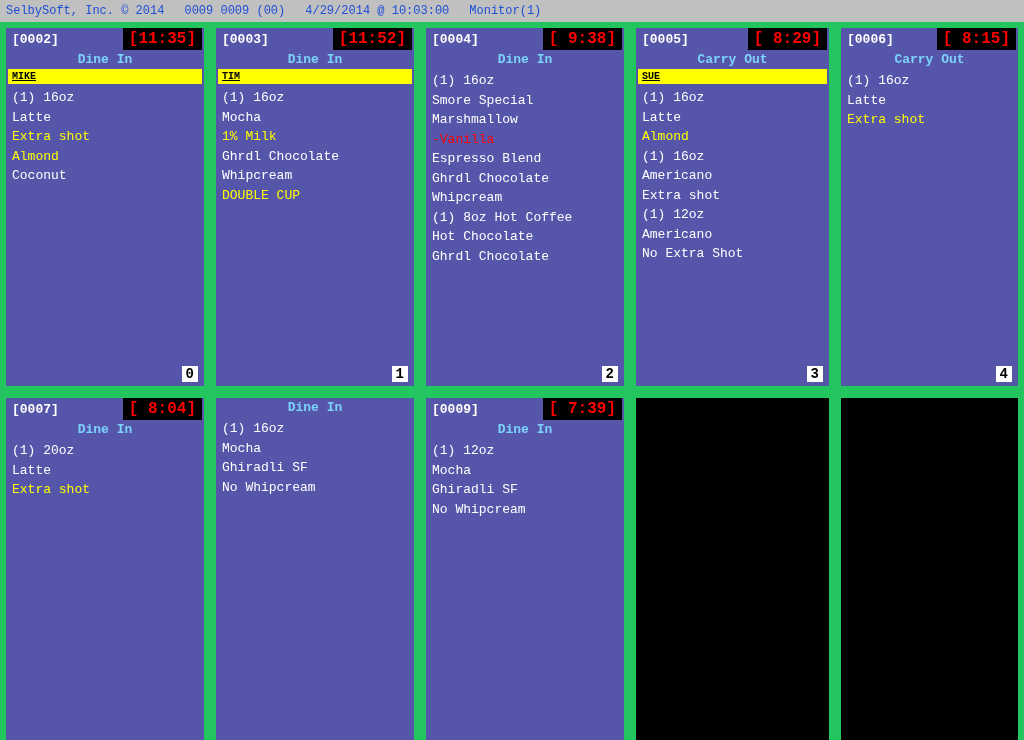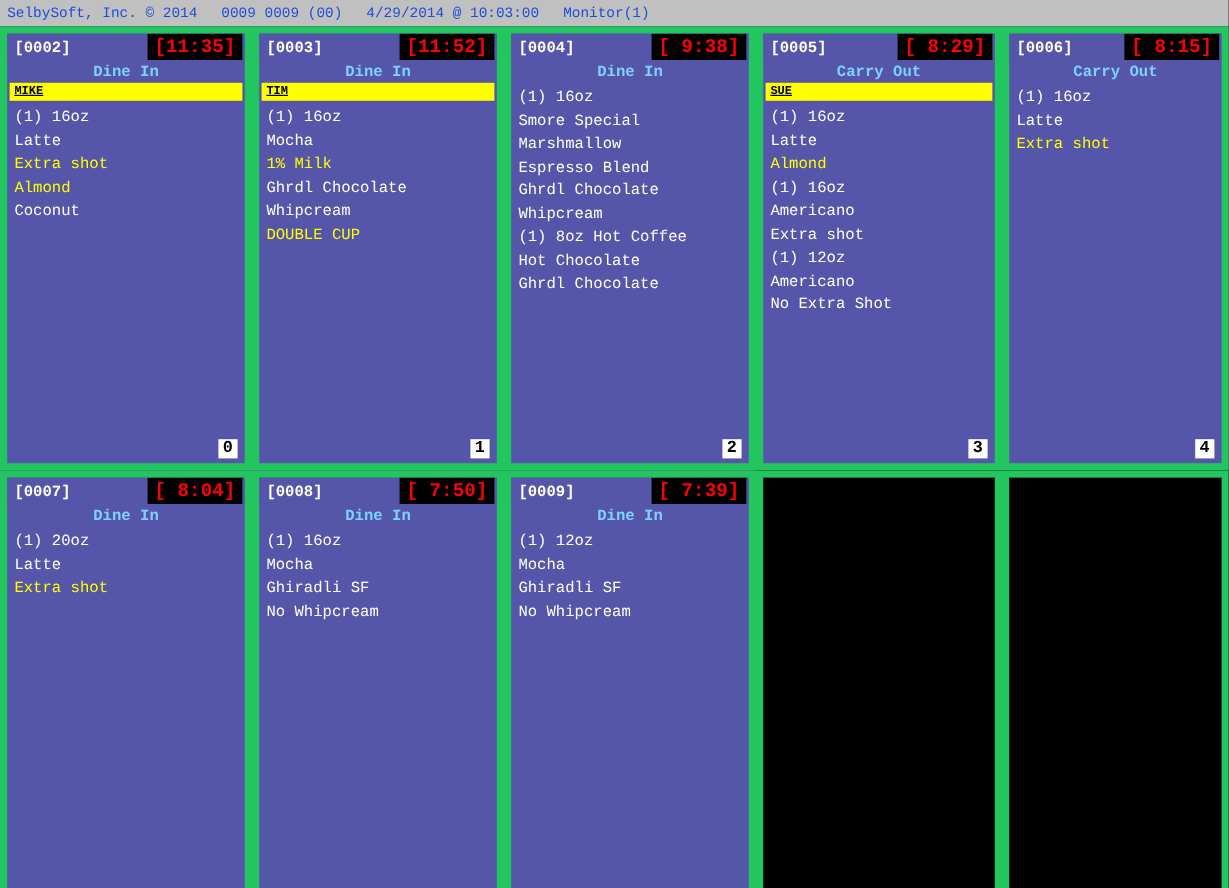--- a/index.html
+++ b/index.html
@@ -167,20 +167,21 @@
     <div class="order-cell">
       <div class="cell-header">
         <span class="cell-id">[0004]</span>
         <span class="cell-timer">[ 9:38]</span>
       </div>
       <div class="cell-type">Dine In</div>
       <div class="order-body">
         <div class="order-line">(1) 16oz</div>
         <div class="order-line">Smore Special</div>
         <div class="order-line">Marshmallow</div>
+        <div class="order-line red">-Vanilla</div>
         <div class="order-line">Espresso Blend</div>
         <div class="order-line">Ghrdl Chocolate</div>
         <div class="order-line">Whipcream</div>
         <div class="order-line">(1) 8oz Hot Coffee</div>
         <div class="order-line">Hot Chocolate</div>
         <div class="order-line">Ghrdl Chocolate</div>
       </div>
       <div class="cell-number">2</div>
     </div>
     <div class="order-cell">
@@ -222,24 +223,20 @@
         <span class="cell-timer">[ 8:04]</span>
       </div>
       <div class="cell-type">Dine In</div>
       <div class="order-body">
         <div class="order-line">(1) 20oz</div>
         <div class="order-line">Latte</div>
         <div class="order-line yellow">Extra shot</div>
       </div>
     </div>
     <div class="order-cell">
-      <div class="cell-header">
-        <span class="cell-id">[0008]</span>
-        <span class="cell-timer">[ 7:50]</span>
-      </div>
       <div class="cell-type">Dine In</div>
       <div class="order-body">
         <div class="order-line">(1) 16oz</div>
         <div class="order-line">Mocha</div>
         <div class="order-line">Ghiradli SF</div>
         <div class="order-line">No Whipcream</div>
       </div>
     </div>
     <div class="order-cell">
       <div class="cell-header">

